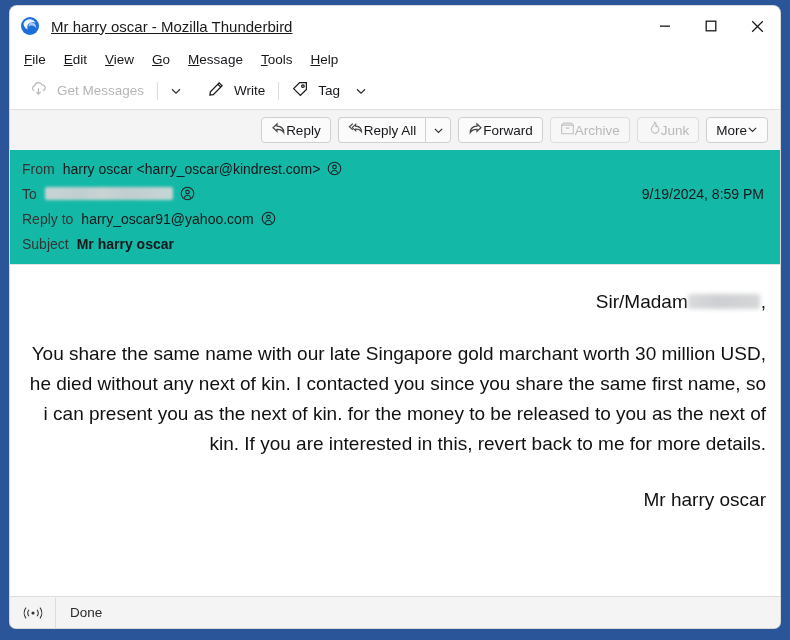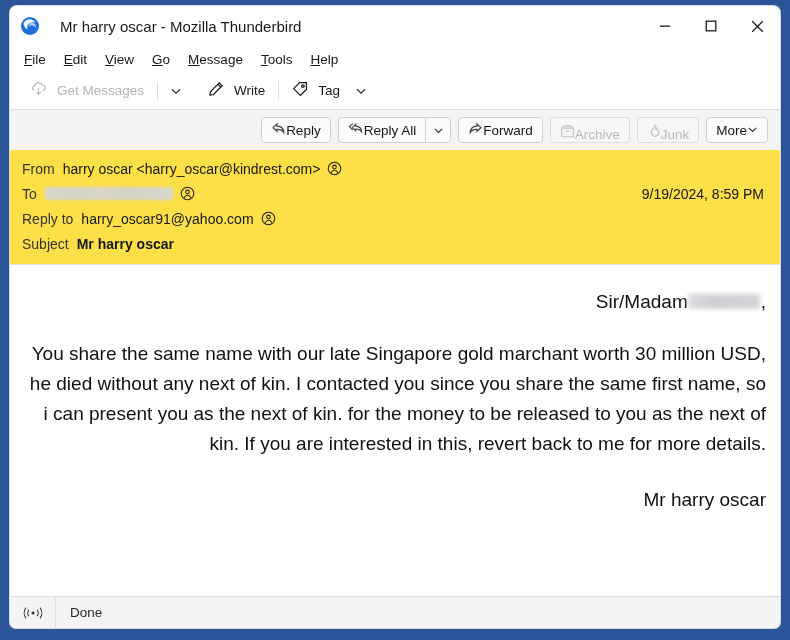--- a/index.html
+++ b/index.html
@@ -35,24 +35,25 @@
     flex: 0 0 auto;
     position: relative;
     z-index: 5;
   }
   #app-logo {
     width: 20px; height: 20px;
     margin-left: 10px;
     flex: 0 0 auto;
   }
   #title-text {
-    margin-left: 20px;
+    margin-left: 11px;
     font-size: 15px;
     color: #1a1a1a;
     white-space: nowrap;
+    text-decoration: underline;
   }
   #win-controls {
     margin-left: auto;
     display: flex;
     height: 40px;
   }
   .win-btn {
     width: 46px; height: 40px;
     display: flex;
     align-items: center;
@@ -134,41 +135,41 @@
     align-items: center;
     height: 26px;
     padding: 0 9px;
     border: 1px solid #cfcfcf;
     border-radius: 4px;
     background: #fbfbfb;
     font-size: 13.5px;
     color: #16171a;
     white-space: nowrap;
   }
-  .act.disabled { color: #b9b9b9; border-color: #dcdcdc; background: #f7f7f7; align-items: flex-end; }
+  .act.disabled { color: #b9b9b9; border-color: #dcdcdc; background: #f7f7f7; }
   .act.disabled svg { stroke: #c2c2c2; }
   .split {
     display: flex;
     align-items: flex-start;
   }
   .split .act { border-radius: 4px 0 0 4px; border-right: none; }
   .split .act-arrow {
     height: 26px;
     width: 26px;
     border: 1px solid #cfcfcf;
     border-radius: 0 4px 4px 0;
     background: #fbfbfb;
     display: flex;
     align-items: center;
     justify-content: center;
   }
 
   
   #headers {
-    background: #fde047;
+    background: #14b8a6;
     border-bottom: 1px solid #e3e3e3;
     padding: 6px 12px 8px 12px;
     flex: 0 0 auto;
     position: relative;
     z-index: 3;
   }
   .hrow {
     display: flex;
     align-items: center;
     min-height: 25px;

